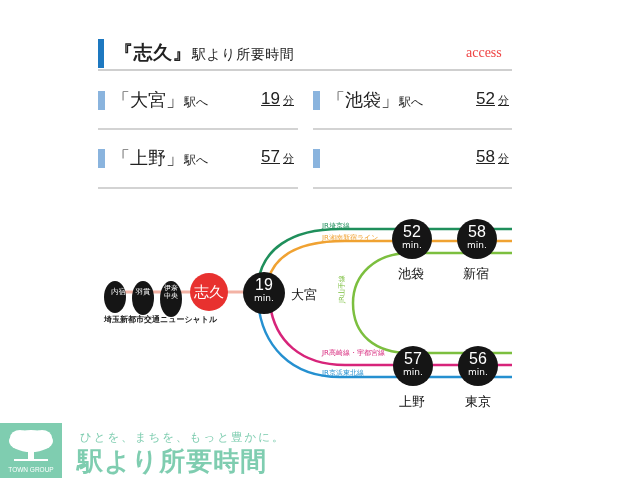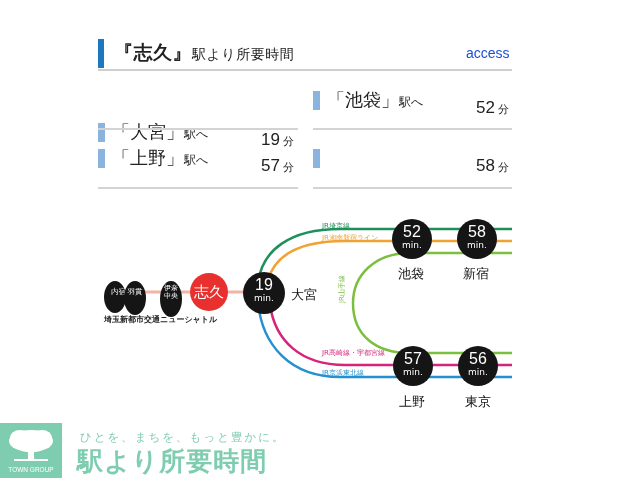--- a/index.html
+++ b/index.html
@@ -5,29 +5,29 @@
   html, body { margin:0; padding:0; background:#fff; }
   body { width:640px; height:480px; position:relative; overflow:hidden;
          font-family:"DejaVu Sans", sans-serif; color:#222; }
   .abs { position:absolute; }
 
   
   .hdr-bar { left:98px; top:39px; width:6px; height:29px; background:#1d78c0; }
   .hdr-title { left:114px; top:40px; font-size:16px; letter-spacing:0.5px; color:#222; white-space:nowrap; }
   .hdr-title .big { font-size:19px; font-weight:bold; }
   .hdr-title .small { font-size:14px; }
-  .hdr-access { left:466px; top:45px; font-size:14px; color:#1d4ed8; font-family:Liberation Sans, sans-serif; }
+  .hdr-access { left:466px; top:45px; font-size:14px; color:#ef4444; font-family:Liberation Serif, serif; }
   .hdr-line { left:98px; top:69px; width:414px; height:2px; background:#cfcfcf; }
 
   
   .card { position:absolute; width:200px; height:40px; }
   .card .mark { position:absolute; left:0; top:9px; width:7px; height:19px; background:#8ab4de; }
   .card .nm { position:absolute; left:14px; top:6px; font-size:18px; color:#222; white-space:nowrap; }
   .card .nm .sfx { font-size:12px; }
-  .card .mins { position:absolute; right:4px; top:16px; font-size:17px; font-family:"Liberation Sans", sans-serif; white-space:nowrap; }
+  .card .mins { position:absolute; right:4px; top:7px; font-size:17px; font-family:"Liberation Sans", sans-serif; white-space:nowrap;text-decoration:underline; }
   .card .mins .u { font-size:11px; margin-left:3px; font-family:"DejaVu Sans", sans-serif; }
   .card-line { position:absolute; height:2px; background:#d3d3d3; }
 
   
   .station-dot { position:absolute; border-radius:50%; background:#151515; color:#fff; text-align:center; }
   .station-label { position:absolute; font-size:13px; color:#111; white-space:nowrap; }
   .line-label { position:absolute; font-size:7px; white-space:nowrap; letter-spacing:0; }
 
   
   .logo-box { left:0; top:423px; width:62px; height:55px; background:#7fcdb0; }
@@ -38,21 +38,21 @@
 </head>
 <body>
 
 <div class="abs hdr-bar"></div>
 <div class="abs hdr-title">
   <span class="big">『</span><span class="big">志久</span><span class="big">』</span><span class="small">駅より所要時間</span>
 </div>
 <div class="abs hdr-access">access</div>
 <div class="abs hdr-line"></div>
 
-<div class="card" style="left:98px; top:82px;margin-top:32px;">
+<div class="card" style="left:98px; top:82px;">
   <div class="mark"></div>
   <div class="nm">「<span>大宮</span>」<span class="sfx">駅へ</span></div>
   <div class="mins"><span>19</span><span class="u">分</span></div>
 </div>
 <div class="card-line" style="left:98px; top:128px; width:200px;"></div>
 
 <div class="card" style="left:313px; top:82px;">
   <div class="mark"></div>
   <div class="nm">「<span>池袋</span>」<span class="sfx">駅へ</span></div>
   <div class="mins"><span>52</span><span class="u">分</span></div>
@@ -87,21 +87,21 @@
   <path d="M258 302 C 262 345, 290 377, 340 377 L 512 377" fill="none" stroke="#2590d0" stroke-width="2.5"></path>
 </svg>
 
 <div class="line-label" style="left:322px; top:221px; color:#1f8f5b;">JR埼京線</div>
 <div class="line-label" style="left:322px; top:233px; color:#f0a232;">JR湘南新宿ライン</div>
 <div class="line-label" style="left:337px; top:303px; color:#7cbf3f; transform:rotate(-90deg); transform-origin:left top;">JR山手線</div>
 <div class="line-label" style="left:322px; top:348px; color:#d7247a;">JR高崎線・宇都宮線</div>
 <div class="line-label" style="left:322px; top:368px; color:#2590d0;">JR京浜東北線</div>
 
 <div class="station-dot" style="left:104px; top:281px; width:22px; height:32px; font-size:7.5px; line-height:22px;text-align:right;"><span>内宿</span></div>
-<div class="station-dot" style="left:124px; top:281px; width:22px; height:34px; font-size:7.5px; line-height:22px;"><span>羽貫</span></div>
+<div class="station-dot" style="left:132px; top:281px; width:22px; height:34px; font-size:7.5px; line-height:22px;"><span>羽貫</span></div>
 <div class="station-dot" style="left:160px; top:281px; width:22px; height:36px; font-size:7px; line-height:8px; padding-top:3px; box-sizing:border-box; word-break:break-all; padding-left:4px; padding-right:4px;"><span>伊奈中央</span></div>
 <div class="station-dot" style="left:190px; top:273px; width:38px; height:38px; background:#e8312f; font-size:15px; line-height:38px;"><span>志久</span></div>
 <div class="abs" style="left:104px; top:314px; font-size:8px; color:#222; white-space:nowrap; font-weight:bold;">埼玉新都市交通ニューシャトル</div>
 
 <div class="station-dot" style="left:243px; top:272px; width:42px; height:42px;">
   <div style="font-size:16px; line-height:16px; padding-top:5px; font-family:'Liberation Sans',sans-serif;">19</div>
   <div style="font-size:9px; line-height:11px;">min.</div>
 </div>
 <div class="station-label" style="left:291px; top:286px;">大宮</div>
 

